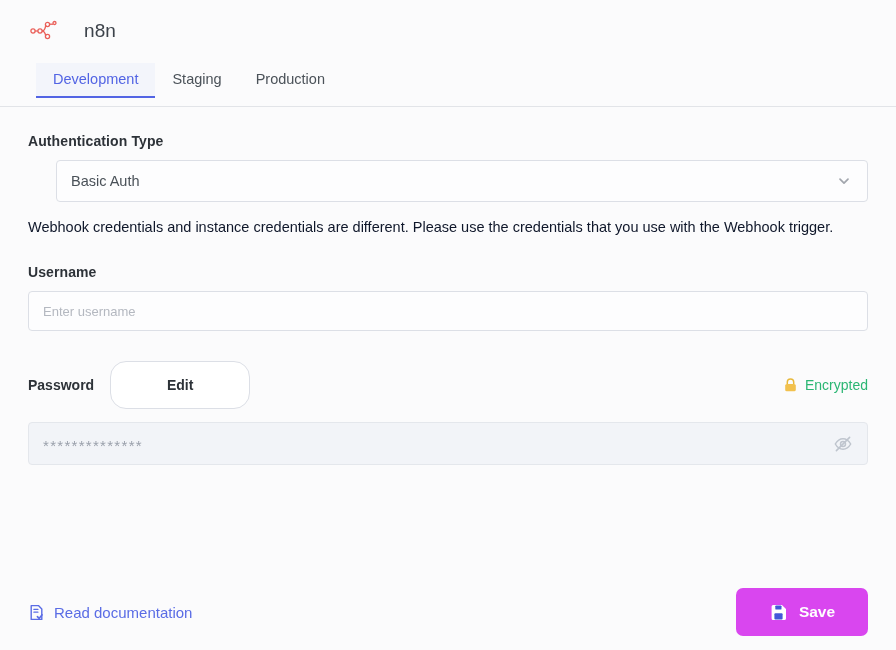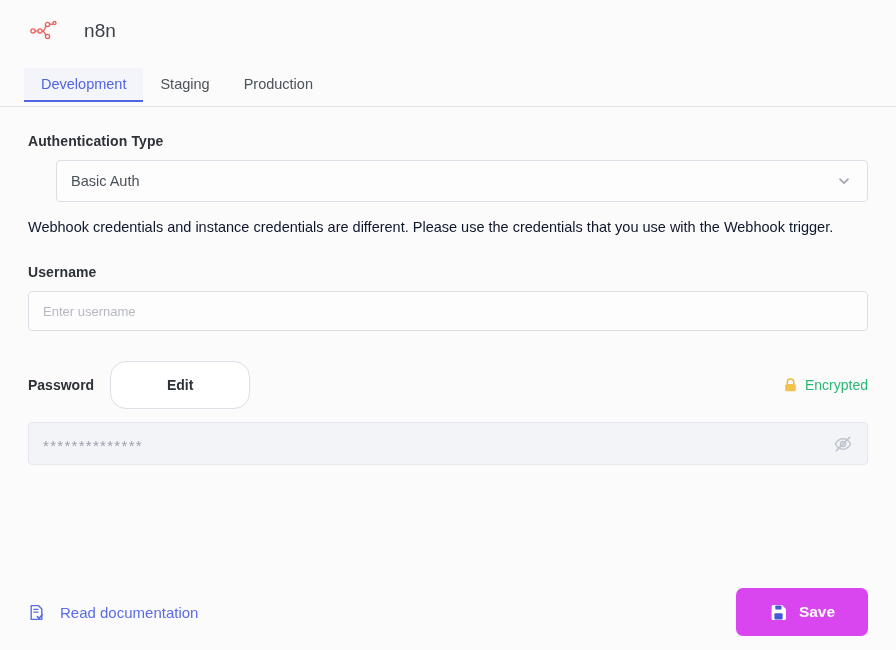--- a/index.html
+++ b/index.html
@@ -39,22 +39,22 @@
   }
 
   
   .tabs-wrap {
     margin-top: 23px;
     position: relative;
     height: 44px;
   }
   .tabs {
     display: flex;
-    align-items: center;
-    padding-left: 24px;
+    align-items: flex-start;
+    padding-left: 36px;
     height: 44px;
     box-sizing: border-box;
   }
   .tab {
     font-size: 14.5px;
     color: #4b5259;
     padding: 9px 17px 11px 17px;
     cursor: pointer;
     position: relative;
     background: transparent;
@@ -219,21 +219,21 @@
     bottom: 0;
     height: 76px;
     padding: 0 28px;
     display: flex;
     align-items: center;
     box-sizing: border-box;
   }
   .doc-link {
     display: flex;
     align-items: center;
-    gap: 15px;
+    gap: 9px;
     color: #5a6ce5;
     font-size: 15px;
     text-decoration: none;
     cursor: pointer;
   }
   .doc-icon { width: 17px; height: 17px; display: block; }
   .save-button {
     margin-left: auto;
     background: #d946ef;
     border: none;

